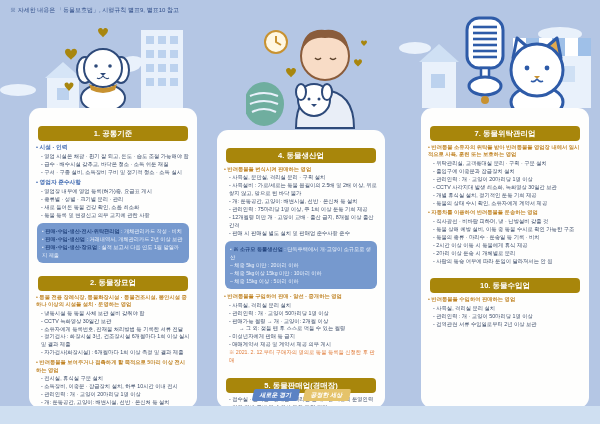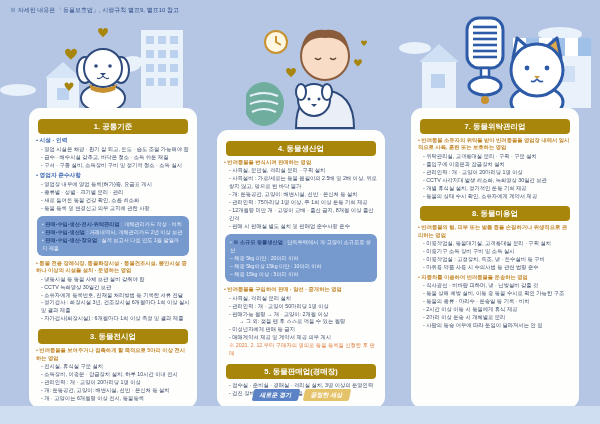--- a/index.html
+++ b/index.html
@@ -6,24 +6,24 @@
   .stage{position:relative;width:600px;height:424px;background:#b4c6e4;overflow:hidden;
          font-family:"Liberation Sans",sans-serif;}
   .bottom-band{position:absolute;left:0;bottom:0;width:600px;height:18px;background:#cfdff1;}
   .top-note{position:absolute;left:10px;top:6px;font-size:6px;color:#33508a;letter-spacing:0;}
   .bg-svg{position:absolute;}
 
   .card{position:absolute;width:168px;background:#fefefd;border-radius:11px;
         padding:5px 7px;box-sizing:border-box;overflow:hidden;}
   #card1{left:29px;top:108px;height:300px;}
   #card2{left:217px;top:130px;height:278px;}
-  #card3{left:411px;top:108px;height:300px;}
+  #card3{left:421px;top:108px;height:300px;}
 
   .sec-title{background:#a8860b;color:#ffffff;font-weight:bold;font-size:7.5px;
-             text-align:center;border-radius:4px;padding:2.5px 0;margin:6px 2px 3px;}
+             text-align:center;border-radius:4px;padding:2.5px 0;margin:13px 2px 3px;}
   .intro{color:#c2872b;font-size:5.3px;font-weight:bold;line-height:1.4;margin:1px 0 1px;}
   .intro::before{content:"• ";}
   .group-heading{color:#3e68b0;font-weight:bold;font-size:5.7px;margin:2px 0 1px;}
   .group-heading::before{content:"• ";}
   ul.items{list-style:none;margin:0 0 2px;padding:0 0 0 5px;}
   li{font-size:5.3px;color:#3b4b68;line-height:1.5;}
   li.i-dash::before{content:"- ";}
   li.i-arrow{padding-left:10px;}
   li.i-arrow::before{content:"→ ";}
   li.i-note{color:#e07b39;}
@@ -187,31 +187,31 @@
           <li class="i-dash">새로 들여온 동물 건강 확인, 소음 최소화</li>
           <li class="i-dash">동물 등록 및 변경신고 의무 고지에 관한 사항</li>
         </ul>
         <div class="infobox">
           <div class="line has-lbl"><span class="lbl">판매·수입·생산·전시·위탁관리업</span><span class="val"> : 개체관리카드 작성 · 비치</span></div>
           <div class="line has-lbl"><span class="lbl">판매·수입·생산업</span><span class="val"> : 거래내역서, 개체관리카드 2년 이상 보관</span></div>
           <div class="line has-lbl"><span class="lbl">판매·수입·생산·장묘업</span><span class="val"> : 실적 보고서 다음 연도 1월 말일까지 제출</span></div>
         </div>
       </div>
       <div class="section">
+        <div class="sec-title">2. 동물장묘업</div>
         <div class="intro">동물 전용 장례식장, 동물화장시설 · 동물건조시설, 봉안시설 중 하나 이상의 시설을 설치 · 운영하는 영업</div>
         <ul class="items">
           <li class="i-dash">냉동시설 등 동물 사체 보관 설비 갖춰야 함</li>
           <li class="i-dash">CCTV 녹화영상 30일간 보관</li>
           <li class="i-dash">소유자에게 등록번호, 잔재물 처리방법 등 기록한 서류 전달</li>
           <li class="i-dash">정기검사 : 화장시설 3년, 건조장시설 6개월마다 1회 이상 실시 및 결과 제출</li>
           <li class="i-dash">자가검사(화장시설) : 6개월마다 1회 이상 측정 및 결과 제출</li>
         </ul>
       </div>
       <div class="section">
-        <div class="sec-title">3. 동물전시업</div>
         <div class="intro">반려동물을 보여주거나 접촉하게 할 목적으로 5마리 이상 전시하는 영업</div>
         <ul class="items">
           <li class="i-dash">전시실, 휴식실 구분 설치</li>
           <li class="i-dash">소독장비, 이중문 · 잠금장치 설치, 하루 10시간 이내 전시</li>
           <li class="i-dash">관리인력 : 개 · 고양이 20마리당 1명 이상</li>
           <li class="i-dash">개: 운동공간, 고양이: 배변시설, 선반 · 은신처 등 설치</li>
           <li class="i-dash">개 · 고양이는 6개월령 이상 전시, 동물등록</li>
         </ul>
       </div>
     </div>
@@ -265,36 +265,35 @@
         <ul class="items">
           <li class="i-dash">위탁관리실, 고객응대실 분리 · 구획 · 구분 설치</li>
           <li class="i-dash">출입구에 이중문과 잠금장치 설치</li>
           <li class="i-dash">관리인력 : 개 · 고양이 20마리당 1명 이상</li>
           <li class="i-dash">CCTV 사각지대 발생 최소화, 녹화영상 30일간 보관</li>
           <li class="i-dash">개별 휴식실 설치, 정기적인 운동 기회 제공</li>
           <li class="i-dash">동물의 상태 수시 확인, 소유자에게 계약서 제공</li>
         </ul>
       </div>
       <div class="section">
-        <div class="sec-title">8. 동물미용업</div>
-        <div class="intro">반려동물의 털, 피부 또는 발톱 등을 손질하거나 위생적으로 관리하는 영업</div>
-        <ul class="items">
-          <li class="i-dash">미용작업실, 동물대기실, 고객응대실 분리 · 구획 설치</li>
-          <li class="i-dash">미용기구 소독 장비 구비 및 소독 실시</li>
-          <li class="i-dash">미용작업실 : 고정장치, 욕조, 냉 · 온수설비 등 구비</li>
-          <li class="i-dash">마취용 약품 사용 시 수의사법 등 관련 법령 준수</li>
-        </ul>
-      </div>
-      <div class="section">
         <div class="intro">자동차를 이용하여 반려동물을 운송하는 영업</div>
         <ul class="items">
           <li class="i-dash">직사광선 · 비바람 피하며, 냉 · 난방설비 갖출 것</li>
           <li class="i-dash">동물 상해 예방 설비, 이동 중 동물 수시로 확인 가능한 구조</li>
           <li class="i-dash">동물의 종류 · 마리수 · 운송일 등 기록 · 비치</li>
           <li class="i-dash">2시간 이상 이동 시 동물에게 휴식 제공</li>
           <li class="i-dash">2마리 이상 운송 시 개체별로 분리</li>
           <li class="i-dash">사람의 동승 여부에 따라 운임이 달라져서는 안 됨</li>
         </ul>
       </div>
+      <div class="section">
+        <div class="sec-title">10. 동물수입업</div>
+        <div class="intro">반려동물을 수입하여 판매하는 영업</div>
+        <ul class="items">
+          <li class="i-dash">사육실, 격리실 분리 설치</li>
+          <li class="i-dash">관리인력 : 개 · 고양이 50마리당 1명 이상</li>
+          <li class="i-dash">검역관련 서류 수입일로부터 2년 이상 보관</li>
+        </ul>
+      </div>
     </div>
 
   <div class="bottom-band"></div>
 </div>
 
 </body></html>

